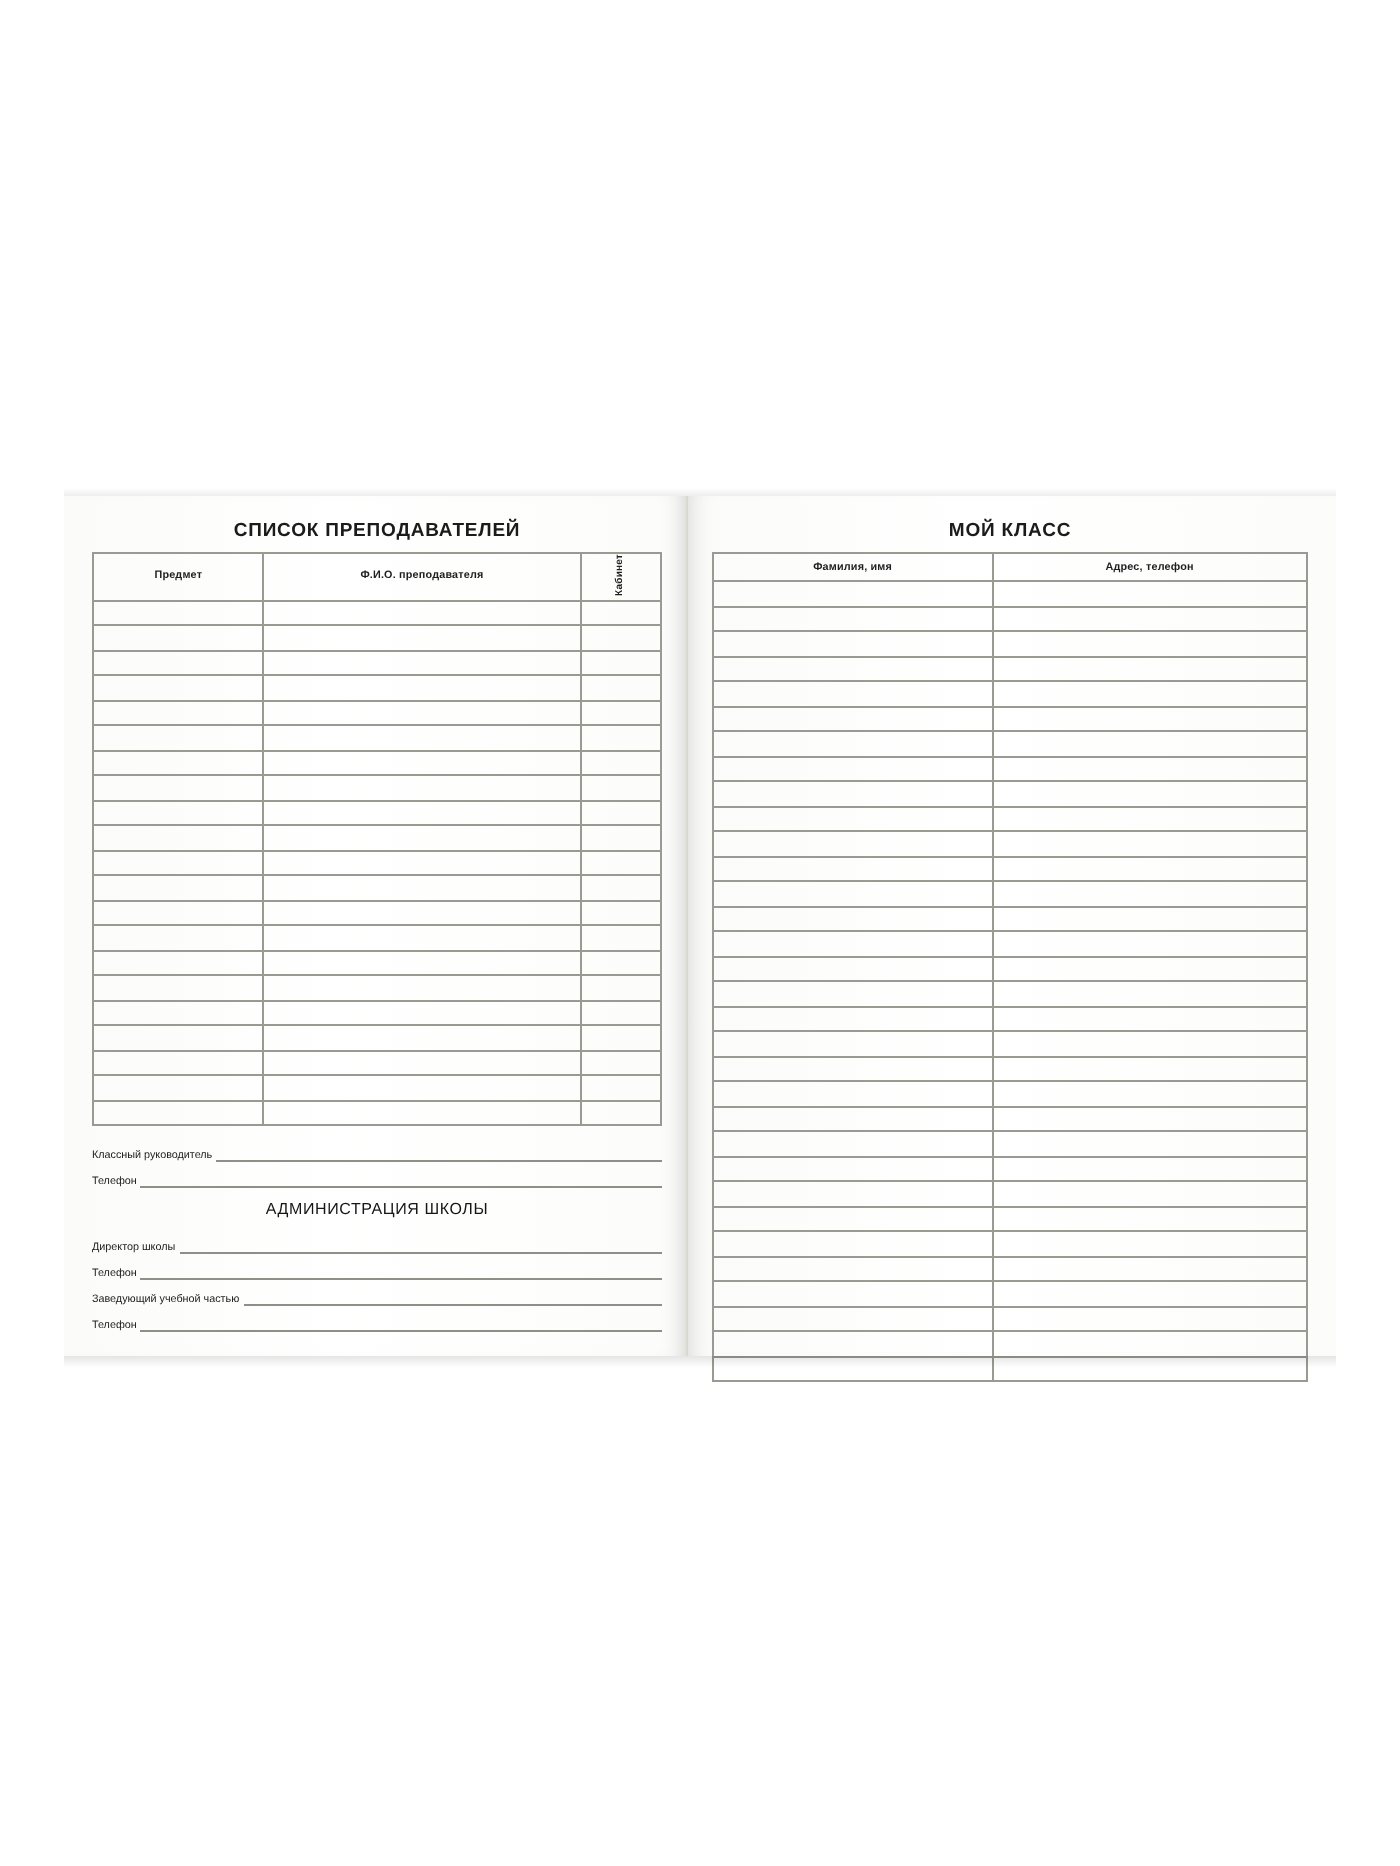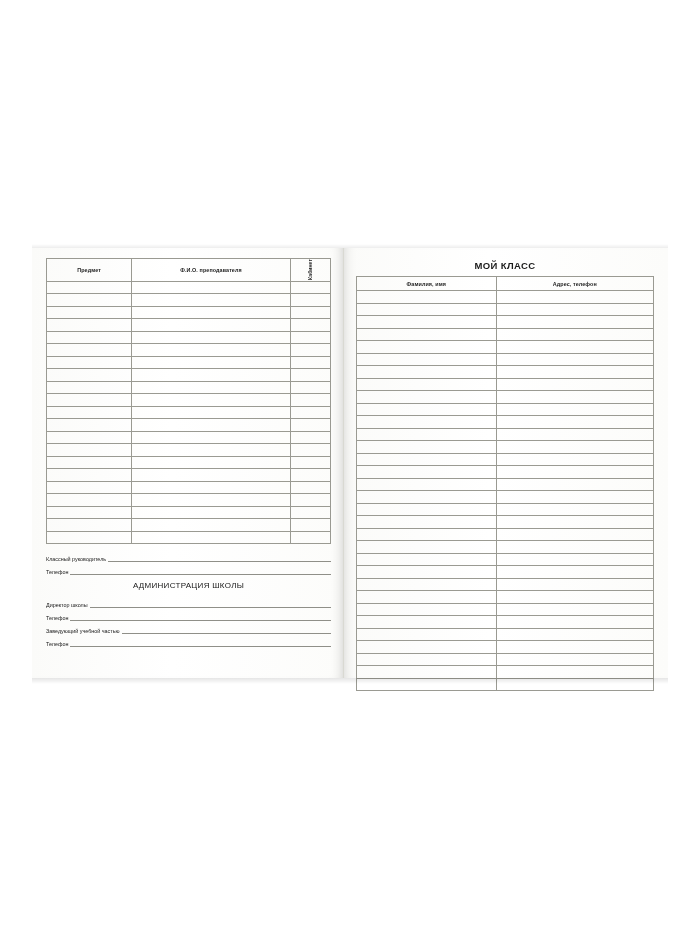--- a/index.html
+++ b/index.html
@@ -138,20 +138,21 @@
     pointer-events: none;
   }
 </style>
 </head>
 <body>
 
 <div id="spread">
 
   <div class="page left">
 
+    <div class="page-title">СПИСОК ПРЕПОДАВАТЕЛЕЙ</div>
 
     <table class="grid">
       <thead>
         <tr>
           <th class="col-subject">Предмет</th>
           <th class="col-teacher">Ф.И.О. преподавателя</th>
           <th class="col-room"><span class="vert">Кабинет</span></th>
         </tr>
       </thead>
       <tbody id="teachers-rows">

